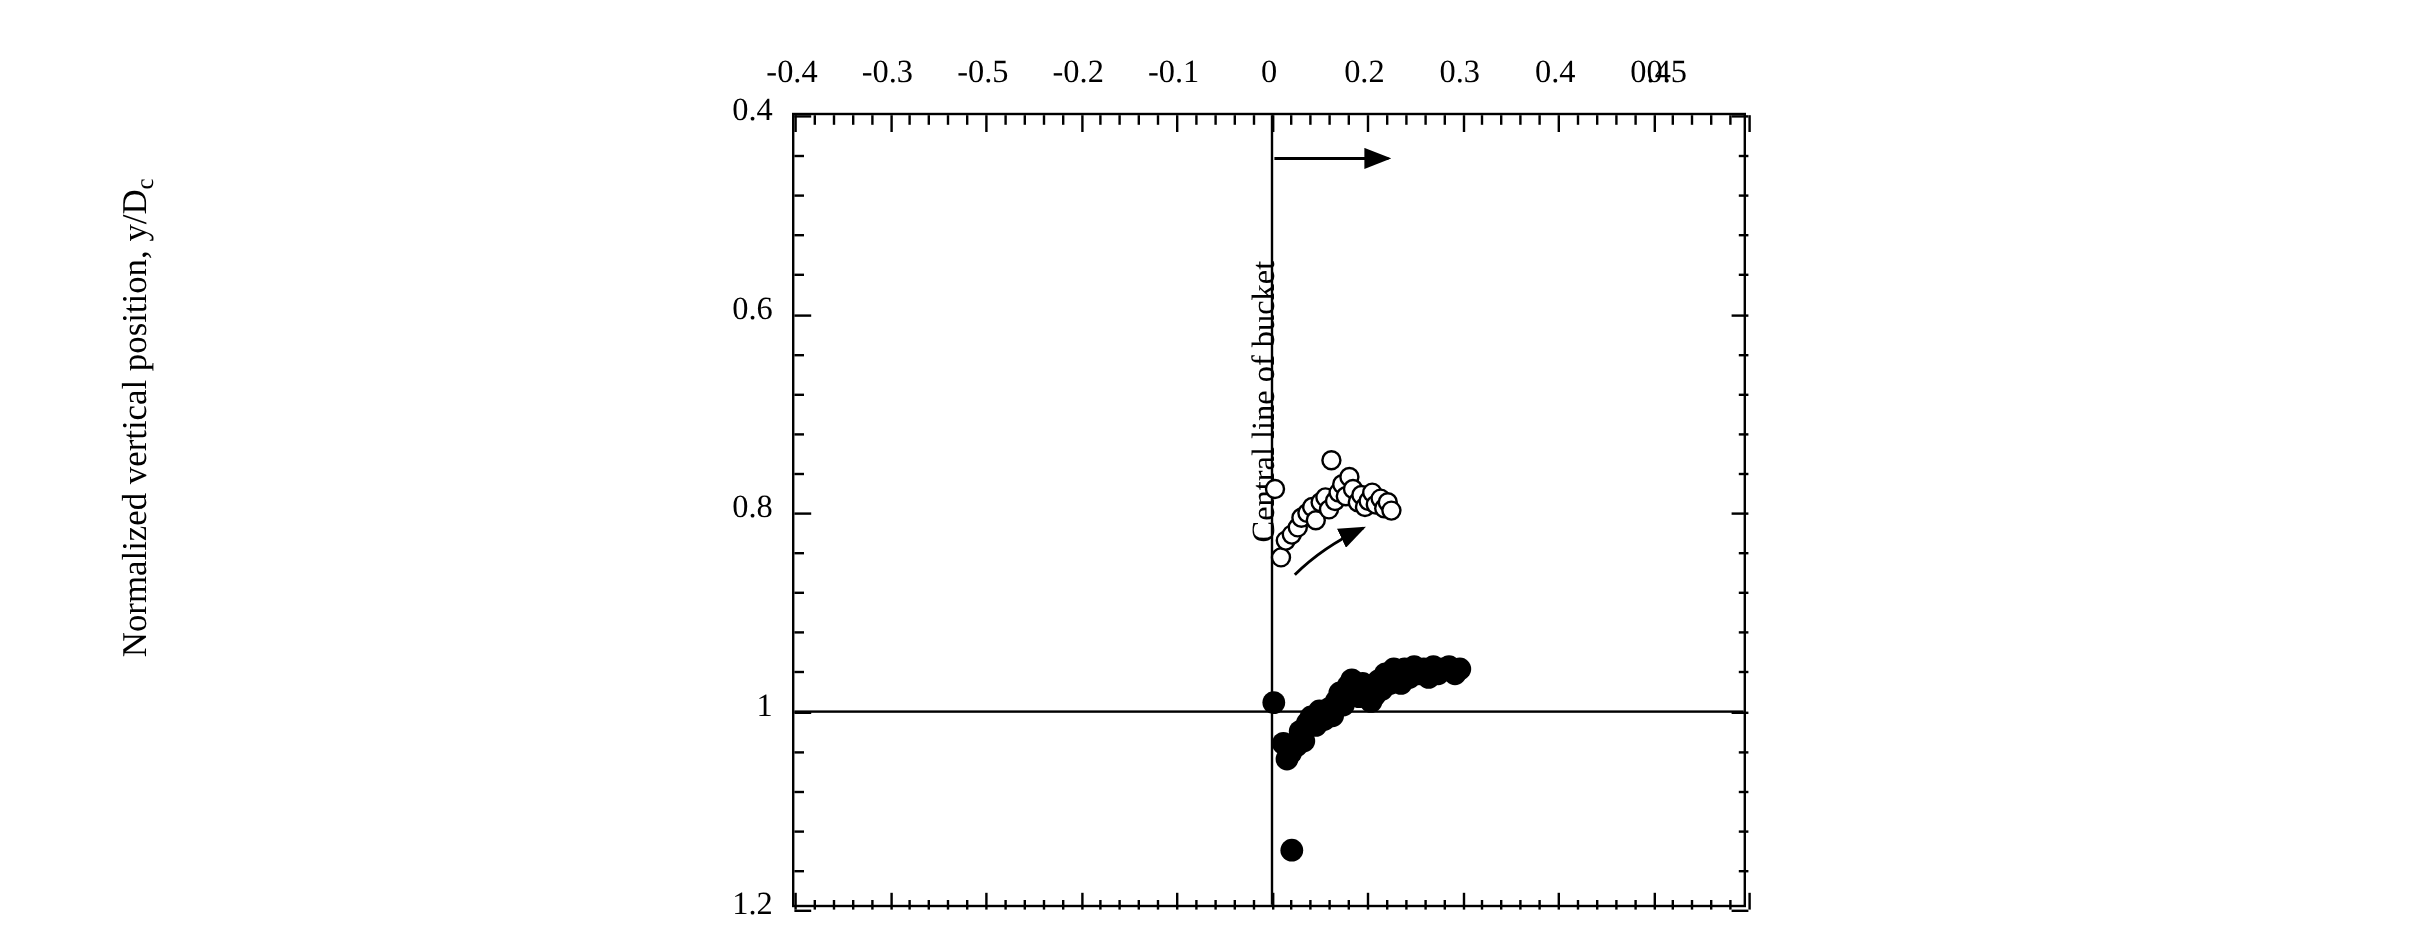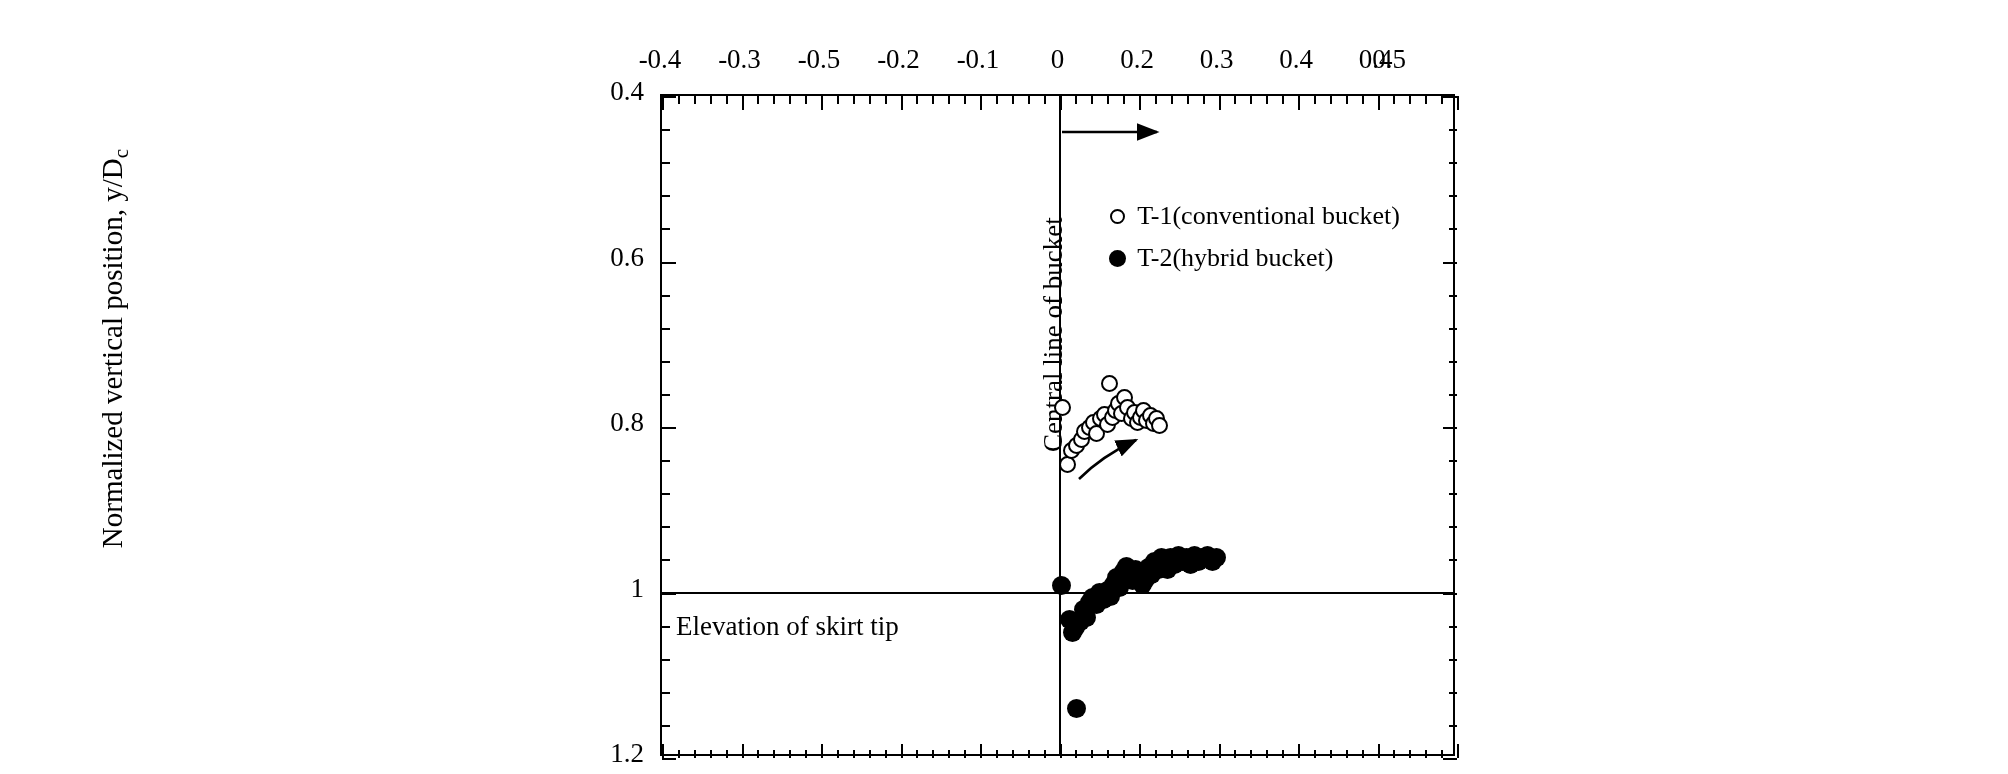--- a/index.html
+++ b/index.html
@@ -349,37 +349,22 @@
         <div class="tick tick-y-minor" style="top: 595.8px; left: 787px;"></div>
         <div class="tick tick-y-minor" style="top: 628.9px; left: 787px;"></div>
         <div class="tick tick-y-major" style="top: 662px; left: 781px;"></div>
       </div>
 
     <div class="center-line" id="centerline" style="left: 396.5px;"></div>
     <div class="skirt-line" id="skirtline" style="top: 495.5px;"></div>
 
     <div class="center-line-label" id="centerlabel" style="left: 375.5px; top: 355.825px;">Central line of bucket</div>
 
-    <div class="skirt-label" id="skirtlabel" style="left: 14px; top: 514.5px;">Elevation of skirt tip</div>
-
-
-    <div class="legend" id="legend" style="left: 435.3px; top: 99.3px;">
-      <div class="legend-row">
-        <span class="legend-marker">
-            <span class="mk-open"></span>
-          </span>
-        <span>T-1(conventional bucket)</span>
-      </div>
-      <div class="legend-row">
-        <span class="legend-marker">
-            <span class="mk-filled"></span>
-          </span>
-        <span>T-2(hybrid bucket)</span>
-      </div>
-    </div>
+
+
 
     <svg class="overlay" viewBox="0 0 795 662">
       <defs>
         <marker id="arrowhead" markerWidth="9" markerHeight="7" refX="8" refY="3.5" orient="auto">
           <polygon points="0 0, 9 3.5, 0 7" fill="#000"></polygon>
         </marker>
       </defs>
       <line x1="400" y1="36" x2="495" y2="36" stroke="#000" stroke-width="2.5" marker-end="url(#arrowhead)"></line>
       <path d="M 417 383 Q 440 360 474 344" stroke="#000" stroke-width="2.5" fill="none" marker-end="url(#arrowhead)"></path>
       <path d="M 423 519 Q 450 494 488 476" stroke="#000" stroke-width="2.5" fill="none" marker-end="url(#arrowhead)"></path>

